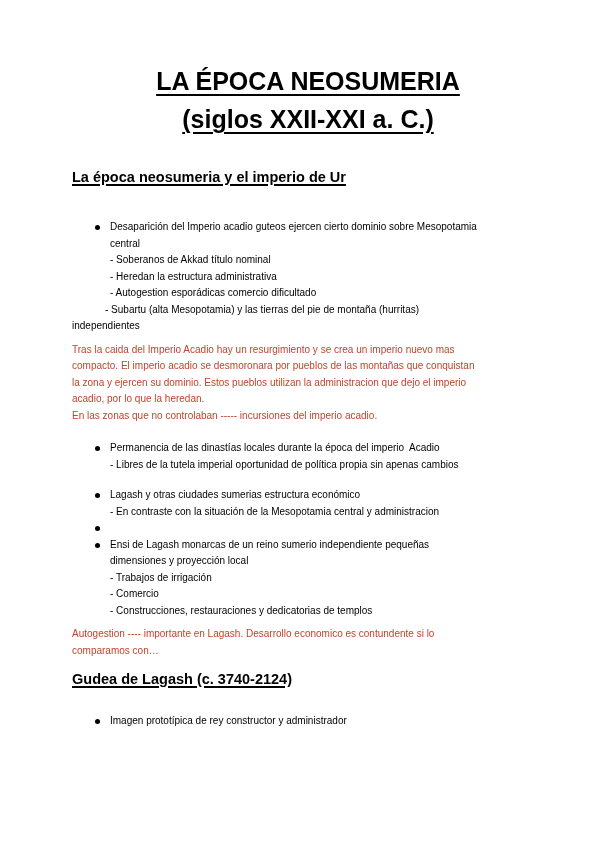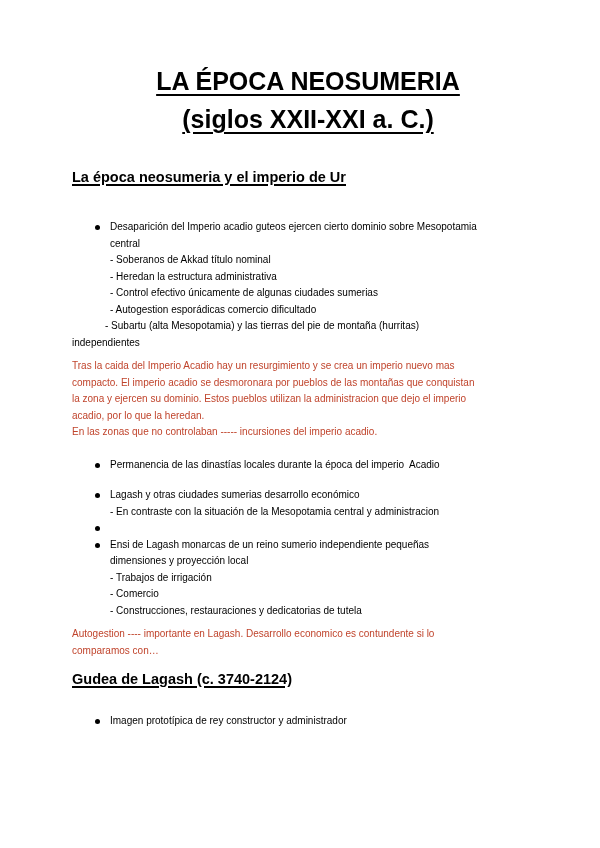--- a/index.html
+++ b/index.html
@@ -88,57 +88,57 @@
 
   <h2 class="sec1">La época neosumeria y el imperio de Ur</h2>
 
   <ul class="blist l1">
     <li>
       <span class="dot"></span>
       <div class="ln">Desaparición del Imperio acadio guteos ejercen cierto dominio sobre Mesopotamia</div>
       <div class="ln">central</div>
       <div class="ln">- Soberanos de Akkad título nominal</div>
       <div class="ln">- Heredan la estructura administrativa</div>
-      <div class="ln">- Control efectivo únicamente de algunas ciudades sumerias</div>
       <div class="ln">- Autogestion esporádicas comercio dificultado</div>
       <div class="ln outdent">- Subartu (alta Mesopotamia) y las tierras del pie de montaña (hurritas)</div>
     </li>
   </ul>
   <div class="ln hang">independientes</div>
 
   <div class="note n1">
     <div class="ln">Tras la caida del Imperio Acadio hay un resurgimiento y se crea un imperio nuevo mas</div>
     <div class="ln">compacto. El imperio acadio se desmoronara por pueblos de las montañas que conquistan</div>
     <div class="ln">la zona y ejercen su dominio. Estos pueblos utilizan la administracion que dejo el imperio</div>
     <div class="ln">acadio, por lo que la heredan.</div>
     <div class="ln">En las zonas que no controlaban ----- incursiones del imperio acadio.</div>
   </div>
 
 
   <ul class="blist l2">
     <li>
       <span class="dot"></span>
       <div class="ln">Permanencia de las dinastías locales durante la época del imperio  Acadio</div>
+      <div class="ln">- Libres de la tutela imperial oportunidad de política propia sin apenas cambios</div>
     </li>
     <li class="gap-before">
       <span class="dot"></span>
-      <div class="ln">Lagash y otras ciudades sumerias desarrollo económico</div>
+      <div class="ln">Lagash y otras ciudades sumerias estructura económico</div>
       <div class="ln">- En contraste con la situación de la Mesopotamia central y administracion</div>
     </li>
     <li>
       <span class="dot"></span>
       <div class="ln"></div>
     </li>
     <li>
       <span class="dot"></span>
       <div class="ln">Ensi de Lagash monarcas de un reino sumerio independiente pequeñas</div>
       <div class="ln">dimensiones y proyección local</div>
       <div class="ln">- Trabajos de irrigación</div>
       <div class="ln">- Comercio</div>
-      <div class="ln">- Construcciones, restauraciones y dedicatorias de tutela</div>
+      <div class="ln">- Construcciones, restauraciones y dedicatorias de templos</div>
     </li>
   </ul>
 
   <div class="note n2">
     <div class="ln">Autogestion ---- importante en Lagash. Desarrollo economico es contundente si lo</div>
     <div class="ln">comparamos con…</div>
   </div>
 
   <h2 class="sec3">Gudea de Lagash (c. 3740-2124)</h2>
 

